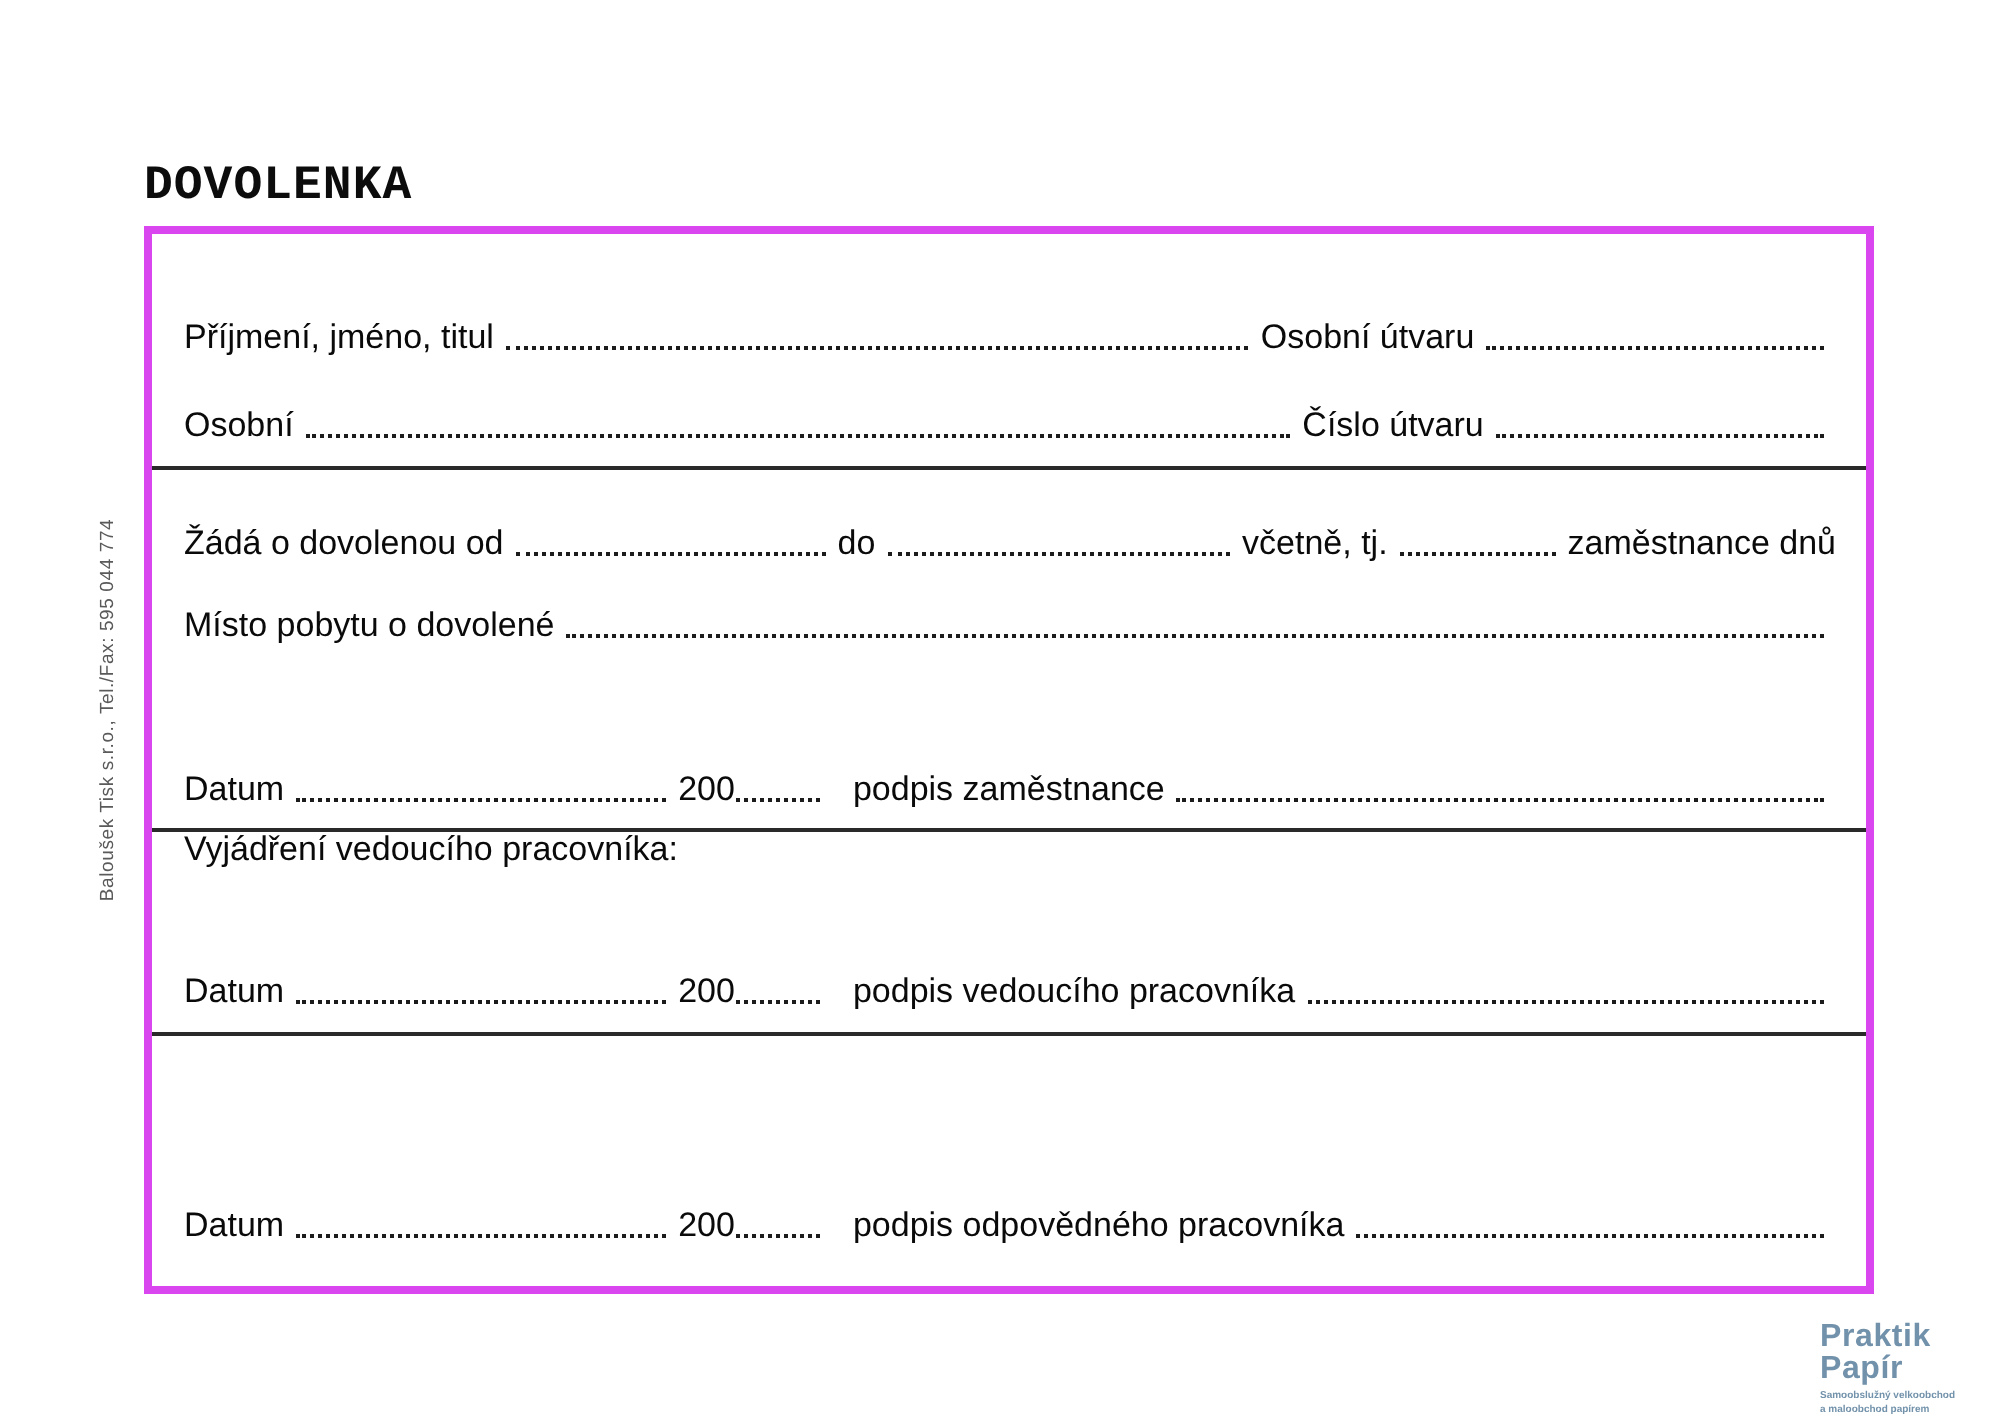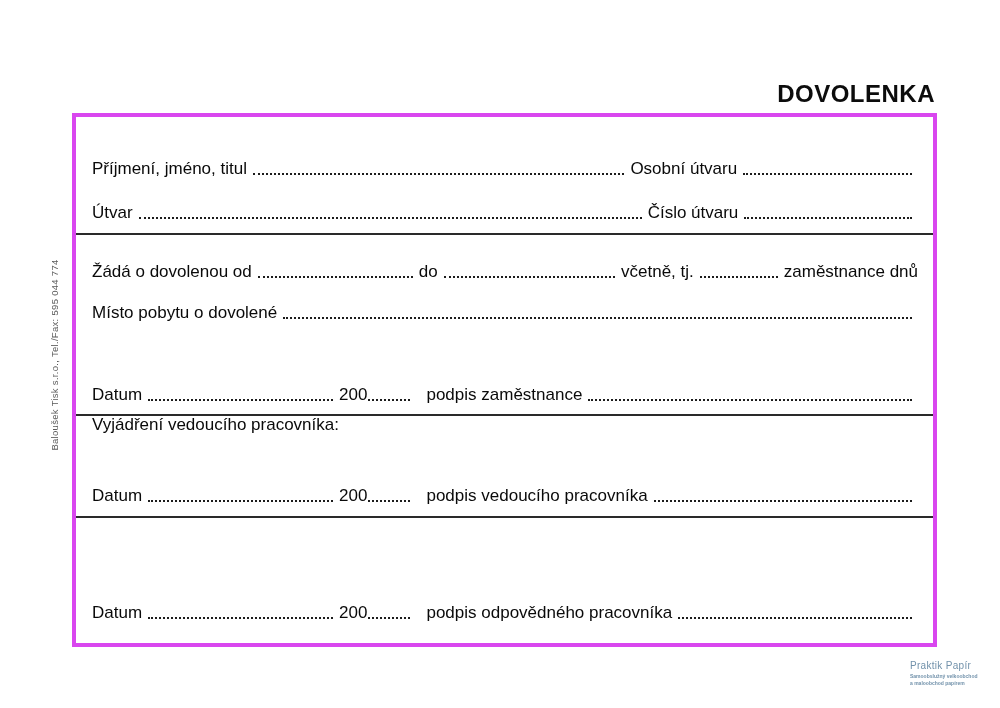--- a/index.html
+++ b/index.html
@@ -1,22 +1,22 @@
 <!DOCTYPE html>
 <html><head>
 <meta charset="utf-8">
 <style>
   html,body{margin:0;padding:0;}
   body{
     width:1000px;height:708px;position:relative;background:#ffffff;
     font-family:"Liberation Sans", sans-serif;color:#0a0a0a;overflow:hidden;
   }
   .title{
-    position:absolute;top:80px;left:72px;width:863px;text-align:right;
-    font-size:24px;font-weight:bold;letter-spacing:.5px;color:#0c0c0c;
+    position:absolute;top:80px;left:72px;width:863px;text-align:left;
+    font-size:24px;font-weight:bold;letter-spacing:.5px;color:#0c0c0c;font-family:Liberation Mono, monospace;
   }
   .form-box{
     position:absolute;left:72px;top:113px;width:857px;height:526px;
     border:4px solid #d946ef;background:#fff;
   }
   .divider{
     position:absolute;left:0;right:0;height:2px;background:#2a2a2a;
   }
   .row{
     position:absolute;left:16px;right:15px;display:flex;align-items:flex-end;
@@ -37,21 +37,21 @@
   .side-text{
     position:absolute;left:54px;top:355px;
     transform:translate(-50%,-50%) rotate(-90deg);
     transform-origin:center center;
     font-size:9.5px;color:#5a5a5a;white-space:nowrap;letter-spacing:.3px;
   }
   .logo{
     position:absolute;left:910px;top:660px;width:88px;line-height:1;
   }
   .logo-name{
-    font-size:10px;font-weight:normal;letter-spacing:.3px;
+    font-size:16px;font-weight:bold;letter-spacing:.3px;
     border-top:1px solid transparent;
   }
   .logo-tag{font-size:5px;font-weight:bold;margin-top:2px;line-height:1.2;}
 </style>
 </head>
 <body>
 
 <div class="title">DOVOLENKA</div>
 
 <div class="side-text">Baloušek Tisk s.r.o., Tel./Fax: 595 044 774</div>
@@ -62,21 +62,21 @@
   <div class="divider" style="top:297px"></div>
   <div class="divider" style="top:399px"></div>
 
   <div class="row" style="top:42px">
     <span class="lbl">Příjmení, jméno, titul</span>
     <span class="dots d-flex22"></span>
     <span class="lbl">Osobní útvaru</span>
     <span class="dots d-flex1"></span>
   </div>
   <div class="row" style="top:86px">
-    <span class="lbl">Útvar</span>
+    <span class="lbl">Osobní</span>
     <span class="dots d-flex3"></span>
     <span class="lbl">Číslo útvaru</span>
     <span class="dots d-flex1"></span>
   </div>
 
   <div class="row" style="top:145px">
     <span class="lbl">Žádá o dovolenou od</span>
     <span class="dots d-flex19"></span>
     <span class="lbl">do</span>
     <span class="dots d-flex21"></span>

